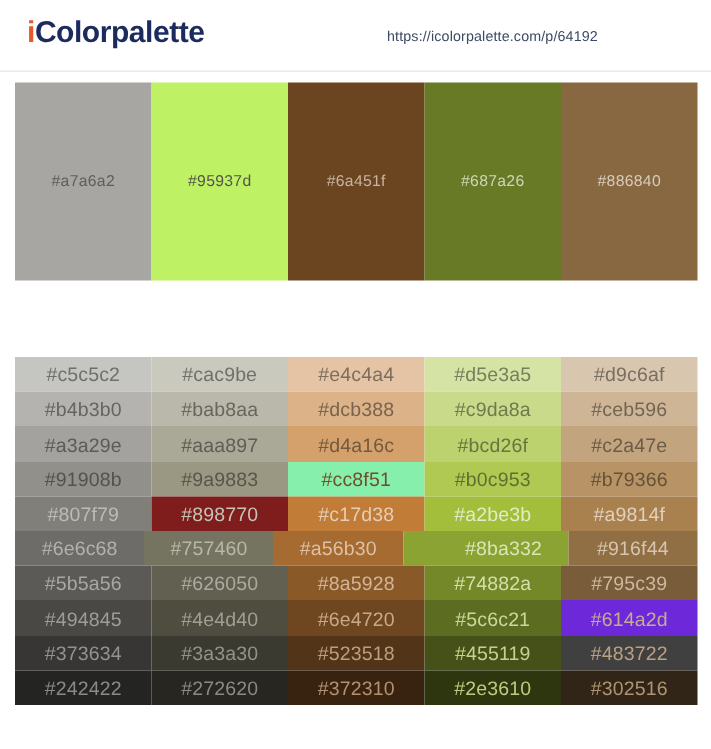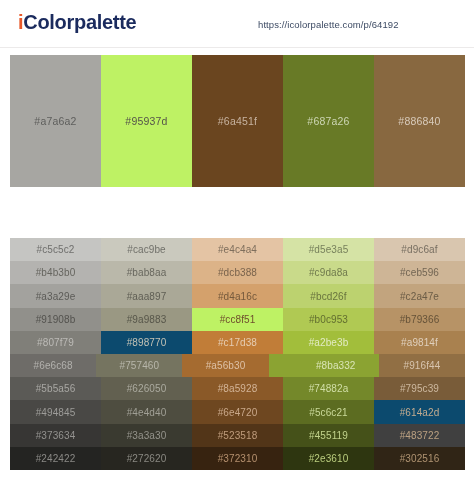--- a/index.html
+++ b/index.html
@@ -95,21 +95,21 @@
   }
 
   .shade-cell {
     flex: 1 1 0;
     display: flex;
     align-items: center;
     justify-content: center;
   }
 
   .shade-cell .hex {
-    font-size: 10px;
+    font-size: 13px;
     letter-spacing: 0.1px;
     white-space: nowrap;
   }
 </style>
 </head>
 <body>
 
 <div id="page">
 
   <div class="header">
@@ -189,35 +189,35 @@
           <span class="hex" style="color: rgb(107, 92, 70);">#c2a47e</span>
         </div>
       </div>
       <div class="shade-row">
         <div class="shade-cell" style="background: rgb(145, 144, 139);">
           <span class="hex" style="color: rgb(83, 82, 78);">#91908b</span>
         </div>
         <div class="shade-cell" style="background: rgb(154, 152, 131);">
           <span class="hex" style="color: rgb(87, 86, 74);">#9a9883</span>
         </div>
-        <div class="shade-cell" style="background: #bef264; align-items: center;">
+        <div class="shade-cell" style="background: #86efac; align-items: center;">
           <span class="hex" style="color: rgb(111, 79, 45);">#cc8f51</span>
         </div>
         <div class="shade-cell" style="background: rgb(176, 201, 83);">
           <span class="hex" style="color: rgb(98, 110, 47);">#b0c953</span>
         </div>
         <div class="shade-cell" style="background: rgb(183, 147, 102);">
           <span class="hex" style="color: rgb(101, 82, 56);">#b79366</span>
         </div>
       </div>
       <div class="shade-row">
         <div class="shade-cell" style="background: rgb(128, 127, 121);">
           <span class="hex" style="color: rgb(188, 187, 183);">#807f79</span>
         </div>
-        <div class="shade-cell" style="background: #0c4a6e;">
+        <div class="shade-cell" style="background: #7f1d1d;">
           <span class="hex" style="color: rgb(195, 194, 181);">#898770</span>
         </div>
         <div class="shade-cell" style="background: rgb(193, 125, 56);">
           <span class="hex" style="color: rgb(230, 205, 179);">#c17d38</span>
         </div>
         <div class="shade-cell" style="background: rgb(162, 190, 59);">
           <span class="hex" style="color: rgb(226, 235, 196);">#a2be3b</span>
         </div>
         <div class="shade-cell" style="background: rgb(169, 129, 79);">
           <span class="hex" style="color: rgb(224, 208, 189);">#a9814f</span>
@@ -263,21 +263,21 @@
         </div>
         <div class="shade-cell" style="background: rgb(78, 77, 64);">
           <span class="hex" style="color: rgb(160, 159, 149);">#4e4d40</span>
         </div>
         <div class="shade-cell" style="background: rgb(110, 71, 32);">
           <span class="hex" style="color: rgb(201, 168, 138);">#6e4720</span>
         </div>
         <div class="shade-cell" style="background: rgb(92, 108, 33);">
           <span class="hex" style="color: rgb(202, 217, 154);">#5c6c21</span>
         </div>
-        <div class="shade-cell" style="background: #0c4a6e;">
+        <div class="shade-cell" style="background: #6d28d9;">
           <span class="hex" style="color: rgb(195, 172, 144);">#614a2d</span>
         </div>
       </div>
       <div class="shade-row">
         <div class="shade-cell" style="background: rgb(55, 54, 52);">
           <span class="hex" style="color: rgb(147, 146, 143);">#373634</span>
         </div>
         <div class="shade-cell" style="background: rgb(58, 58, 48);">
           <span class="hex" style="color: rgb(148, 147, 139);">#3a3a30</span>
         </div>

